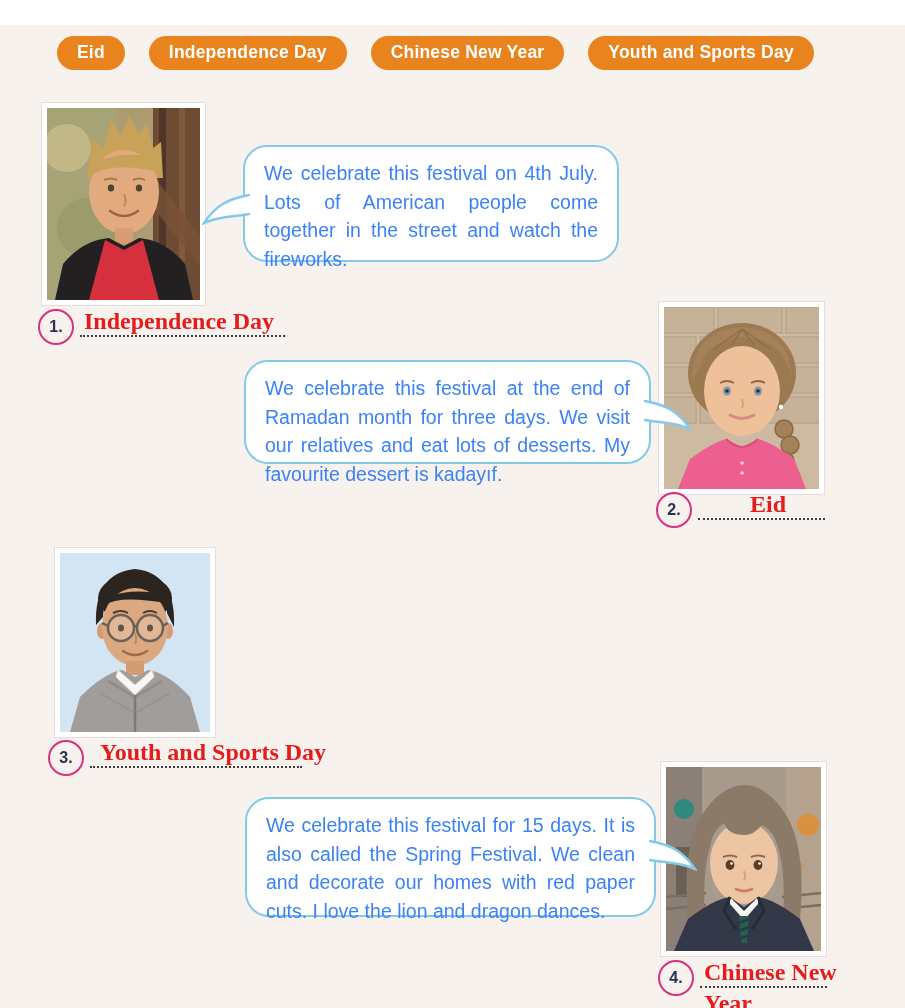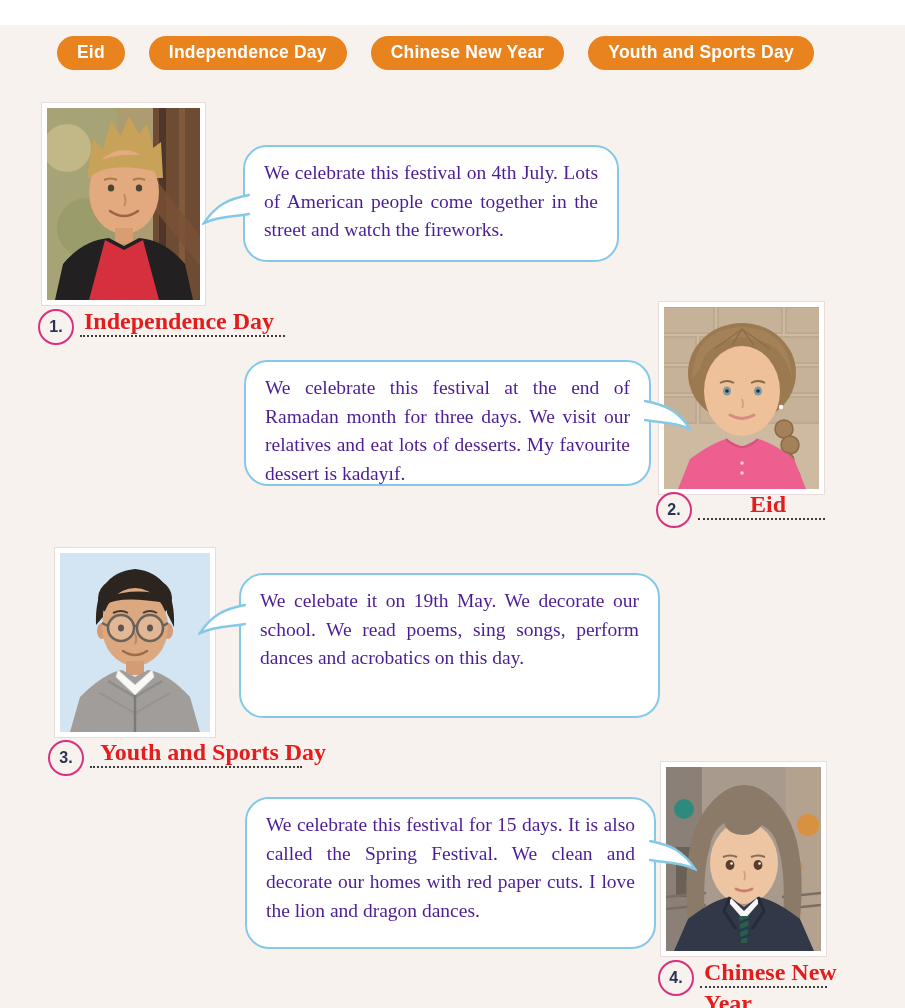--- a/index.html
+++ b/index.html
@@ -31,28 +31,28 @@
   .pf3{left:55px;top:523px;}
   .pf4{left:661px;top:737px;}
   
   .bubble{
     position:absolute;background:#ffffff;
     border:2.5px solid #85c9e8;border-radius:24px;
     box-sizing:border-box;padding:12px 19px;
   }
   .bubble p{
     margin:0;
-    font-family:Liberation Serif, serif;
-    font-size:19.5px;line-height:1.47;color:#4c1d95;
+    font-family:Liberation Sans, sans-serif;
+    font-size:19.5px;line-height:1.47;color:#3b82f6;
     text-align:justify;
   }
   .b1{left:243px;top:120px;width:376px;height:117px;}
-  .b2{left:244px;top:335px;width:407px;height:126px;}
+  .b2{left:244px;top:335px;width:407px;height:104px;}
   .b3{left:239px;top:548px;width:421px;height:145px;}
-  .b4{left:245px;top:772px;width:411px;height:152px;}
+  .b4{left:245px;top:772px;width:411px;height:120px;}
   .tail{position:absolute;}
   .tail-left{left:-43px;}
   .tail-right{right:-43px;}
   .t1{top:42px;} .t2{top:33px;} .t3{top:24px;} .t4{top:36px;}
   
   .answer{position:absolute;display:flex;align-items:flex-start;}
   .numcircle{
     width:32px;height:32px;border:2.5px solid #d9317e;border-radius:50%;
     display:flex;align-items:center;justify-content:center;
     color:#2a3356;font-weight:bold;font-size:16px;
@@ -226,27 +226,20 @@
       <path d="M63,98 Q75,106 87,98" stroke="#a06a48" stroke-width="2.5" fill="none" stroke-linecap="round"></path>
       <rect x="66" y="108" width="18" height="14" fill="#d49c74"></rect>
       <path d="M10,179 L20,144 Q44,120 62,117 L75,124 L88,117 Q108,120 130,144 L140,179 Z" fill="#a09d9a"></path>
       <path d="M48,128 L75,144 L102,128" stroke="#8f8c89" stroke-width="2.5" fill="none"></path>
       <path d="M40,140 L75,160 L110,140" stroke="#8f8c89" stroke-width="2" fill="none" opacity="0.6"></path>
       <path d="M58,117 L75,132 L92,117 L94,124 L75,142 L56,124 Z" fill="#f8f8f6" stroke="#dddad6" stroke-width="1"></path>
       <path d="M75,142 L75,179" stroke="#7c7976" stroke-width="2.5"></path>
     </svg>
   </div>
 
-  <div class="bubble b3">
-    <p>We celebate it on 19th May. We decorate our school. We read poems, sing songs, perform dances and acrobatics on this day.</p>
-    <svg class="tail tail-left t3" width="48" height="40" viewBox="0 0 48 40">
-      <path d="M47,6 C26,10 14,16 2,34 C18,27 32,28 47,25 Z" fill="#ffffff"></path>
-      <path d="M47,6 C26,10 14,16 2,34 C18,27 32,28 47,25" fill="none" stroke="#85c9e8" stroke-width="2.5" stroke-linecap="round"></path>
-    </svg>
-  </div>
 
   <div class="answer a3">
     <span class="numcircle">3.</span>
     <span class="ansline">
       <span class="dots"></span>
       <span class="ans-text">Youth and Sports Day</span>
     </span>
   </div>
 
   <div class="photo-frame pf4">

